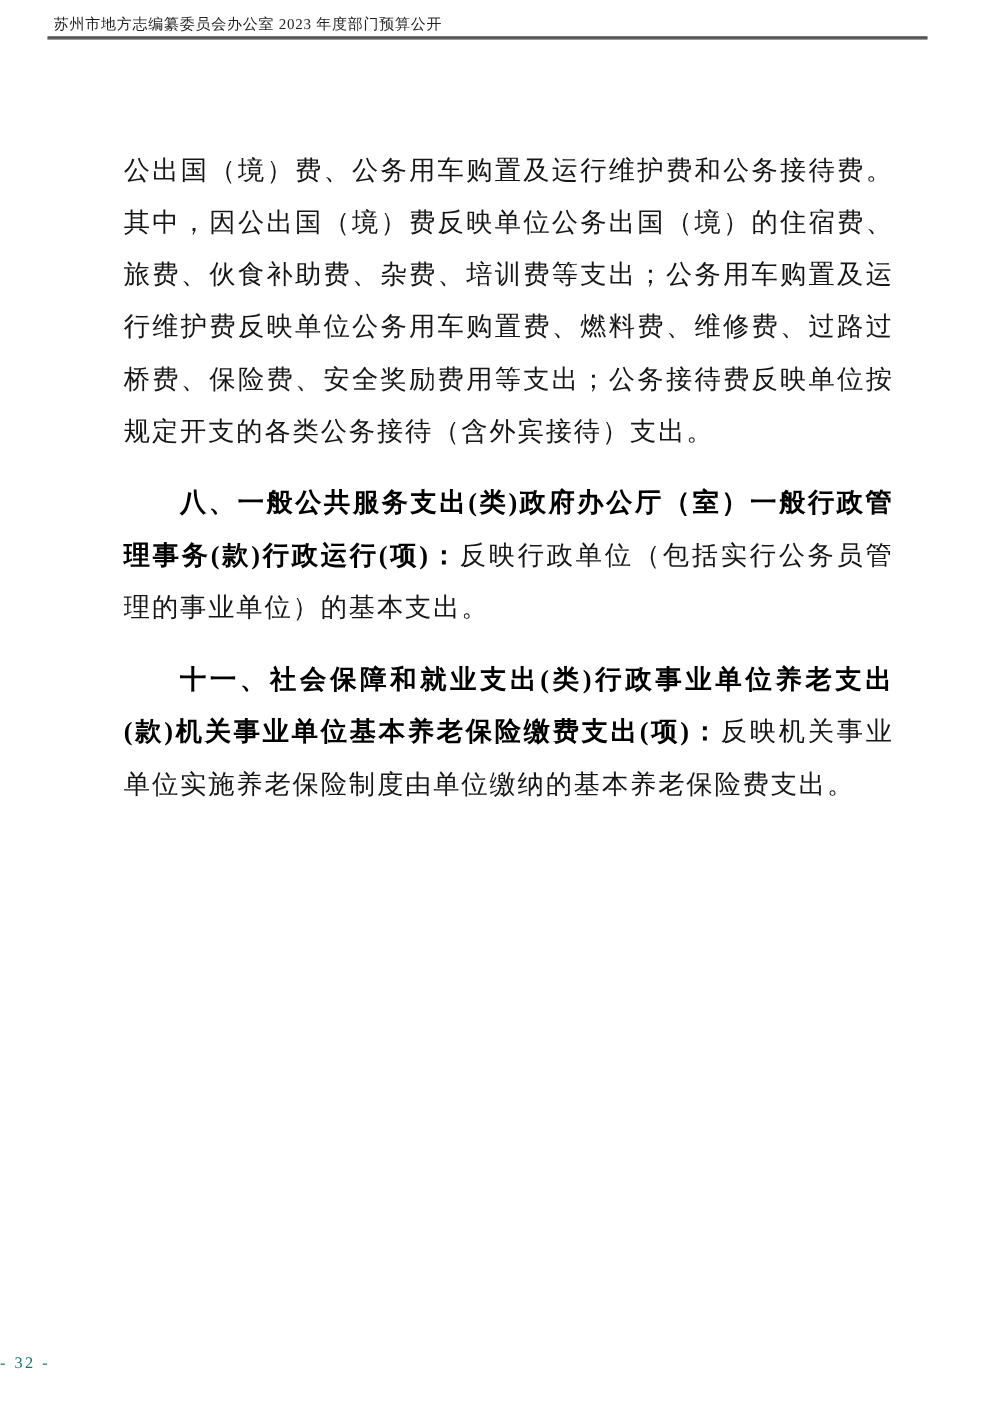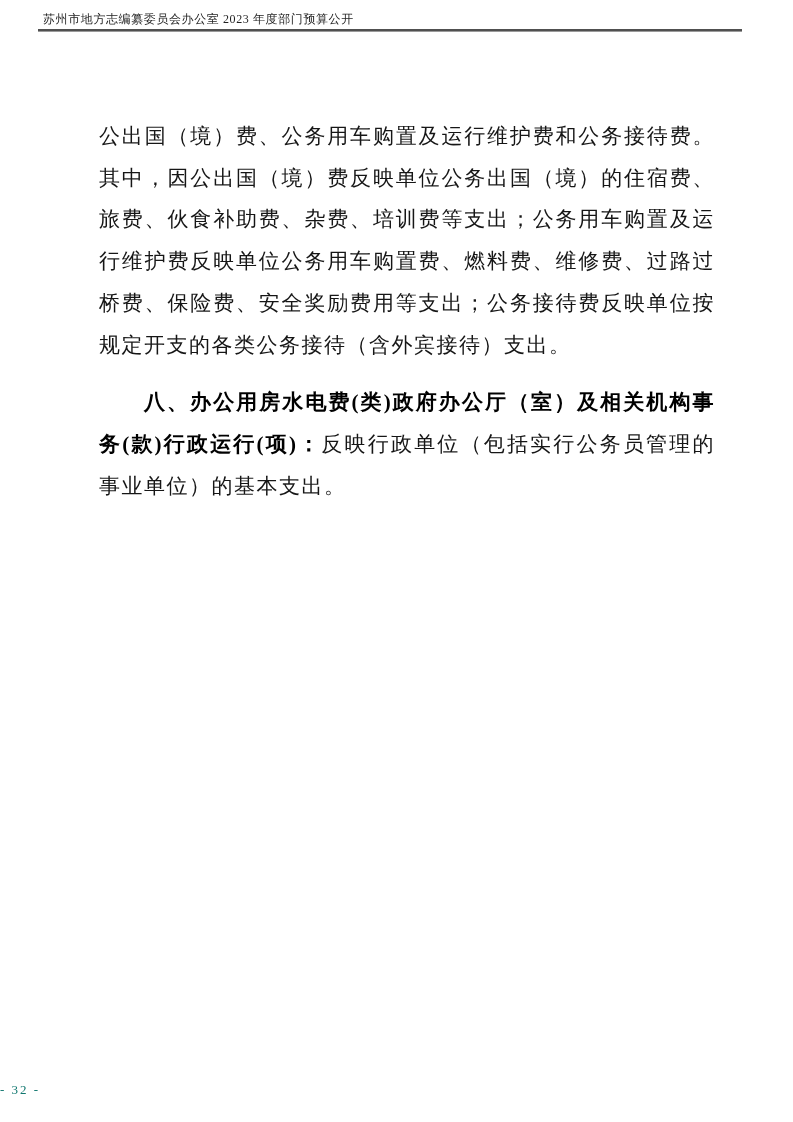--- a/index.html
+++ b/index.html
@@ -81,25 +81,28 @@
   <div class="header-rule"></div>
 
   <div class="content">
 
     <p>
       <span class="lead"></span><span>公出国（境）费、公务用车购置及运行维护费和公务接待费。其中，因公出国（境）费反映单位公务出国（境）的住宿费、旅费、伙食补助费、杂费、培训费等支出；公务用车购置及运行维护费反映单位公务用车购置费、燃料费、维修费、过路过桥费、保险费、安全奖励费用等支出；公务接待费反映单位按规定开支的各类公务接待（含外宾接待）支出。</span>
     </p>
 
 
     <p class="indented">
-      <span class="lead">八、办公用房水电费(类)政府办公厅（室）及相关机构事务(款)行政运行(项)：</span><span>反映行政单位（包括实行公务员管理的事业单位）的基本支出。</span>
+      <span class="lead">八、一般公共服务支出(类)政府办公厅（室）一般行政管理事务(款)行政运行(项)：</span><span>反映行政单位（包括实行公务员管理的事业单位）的基本支出。</span>
     </p>
 
 
 
+    <p class="indented">
+      <span class="lead">十一、社会保障和就业支出(类)行政事业单位养老支出(款)机关事业单位基本养老保险缴费支出(项)：</span><span>反映机关事业单位实施养老保险制度由单位缴纳的基本养老保险费支出。</span>
+    </p>
 
   </div>
 
   <div class="footer">
     <span>- 32 -</span>
   </div>
 
 </div>
 
 </body></html>

